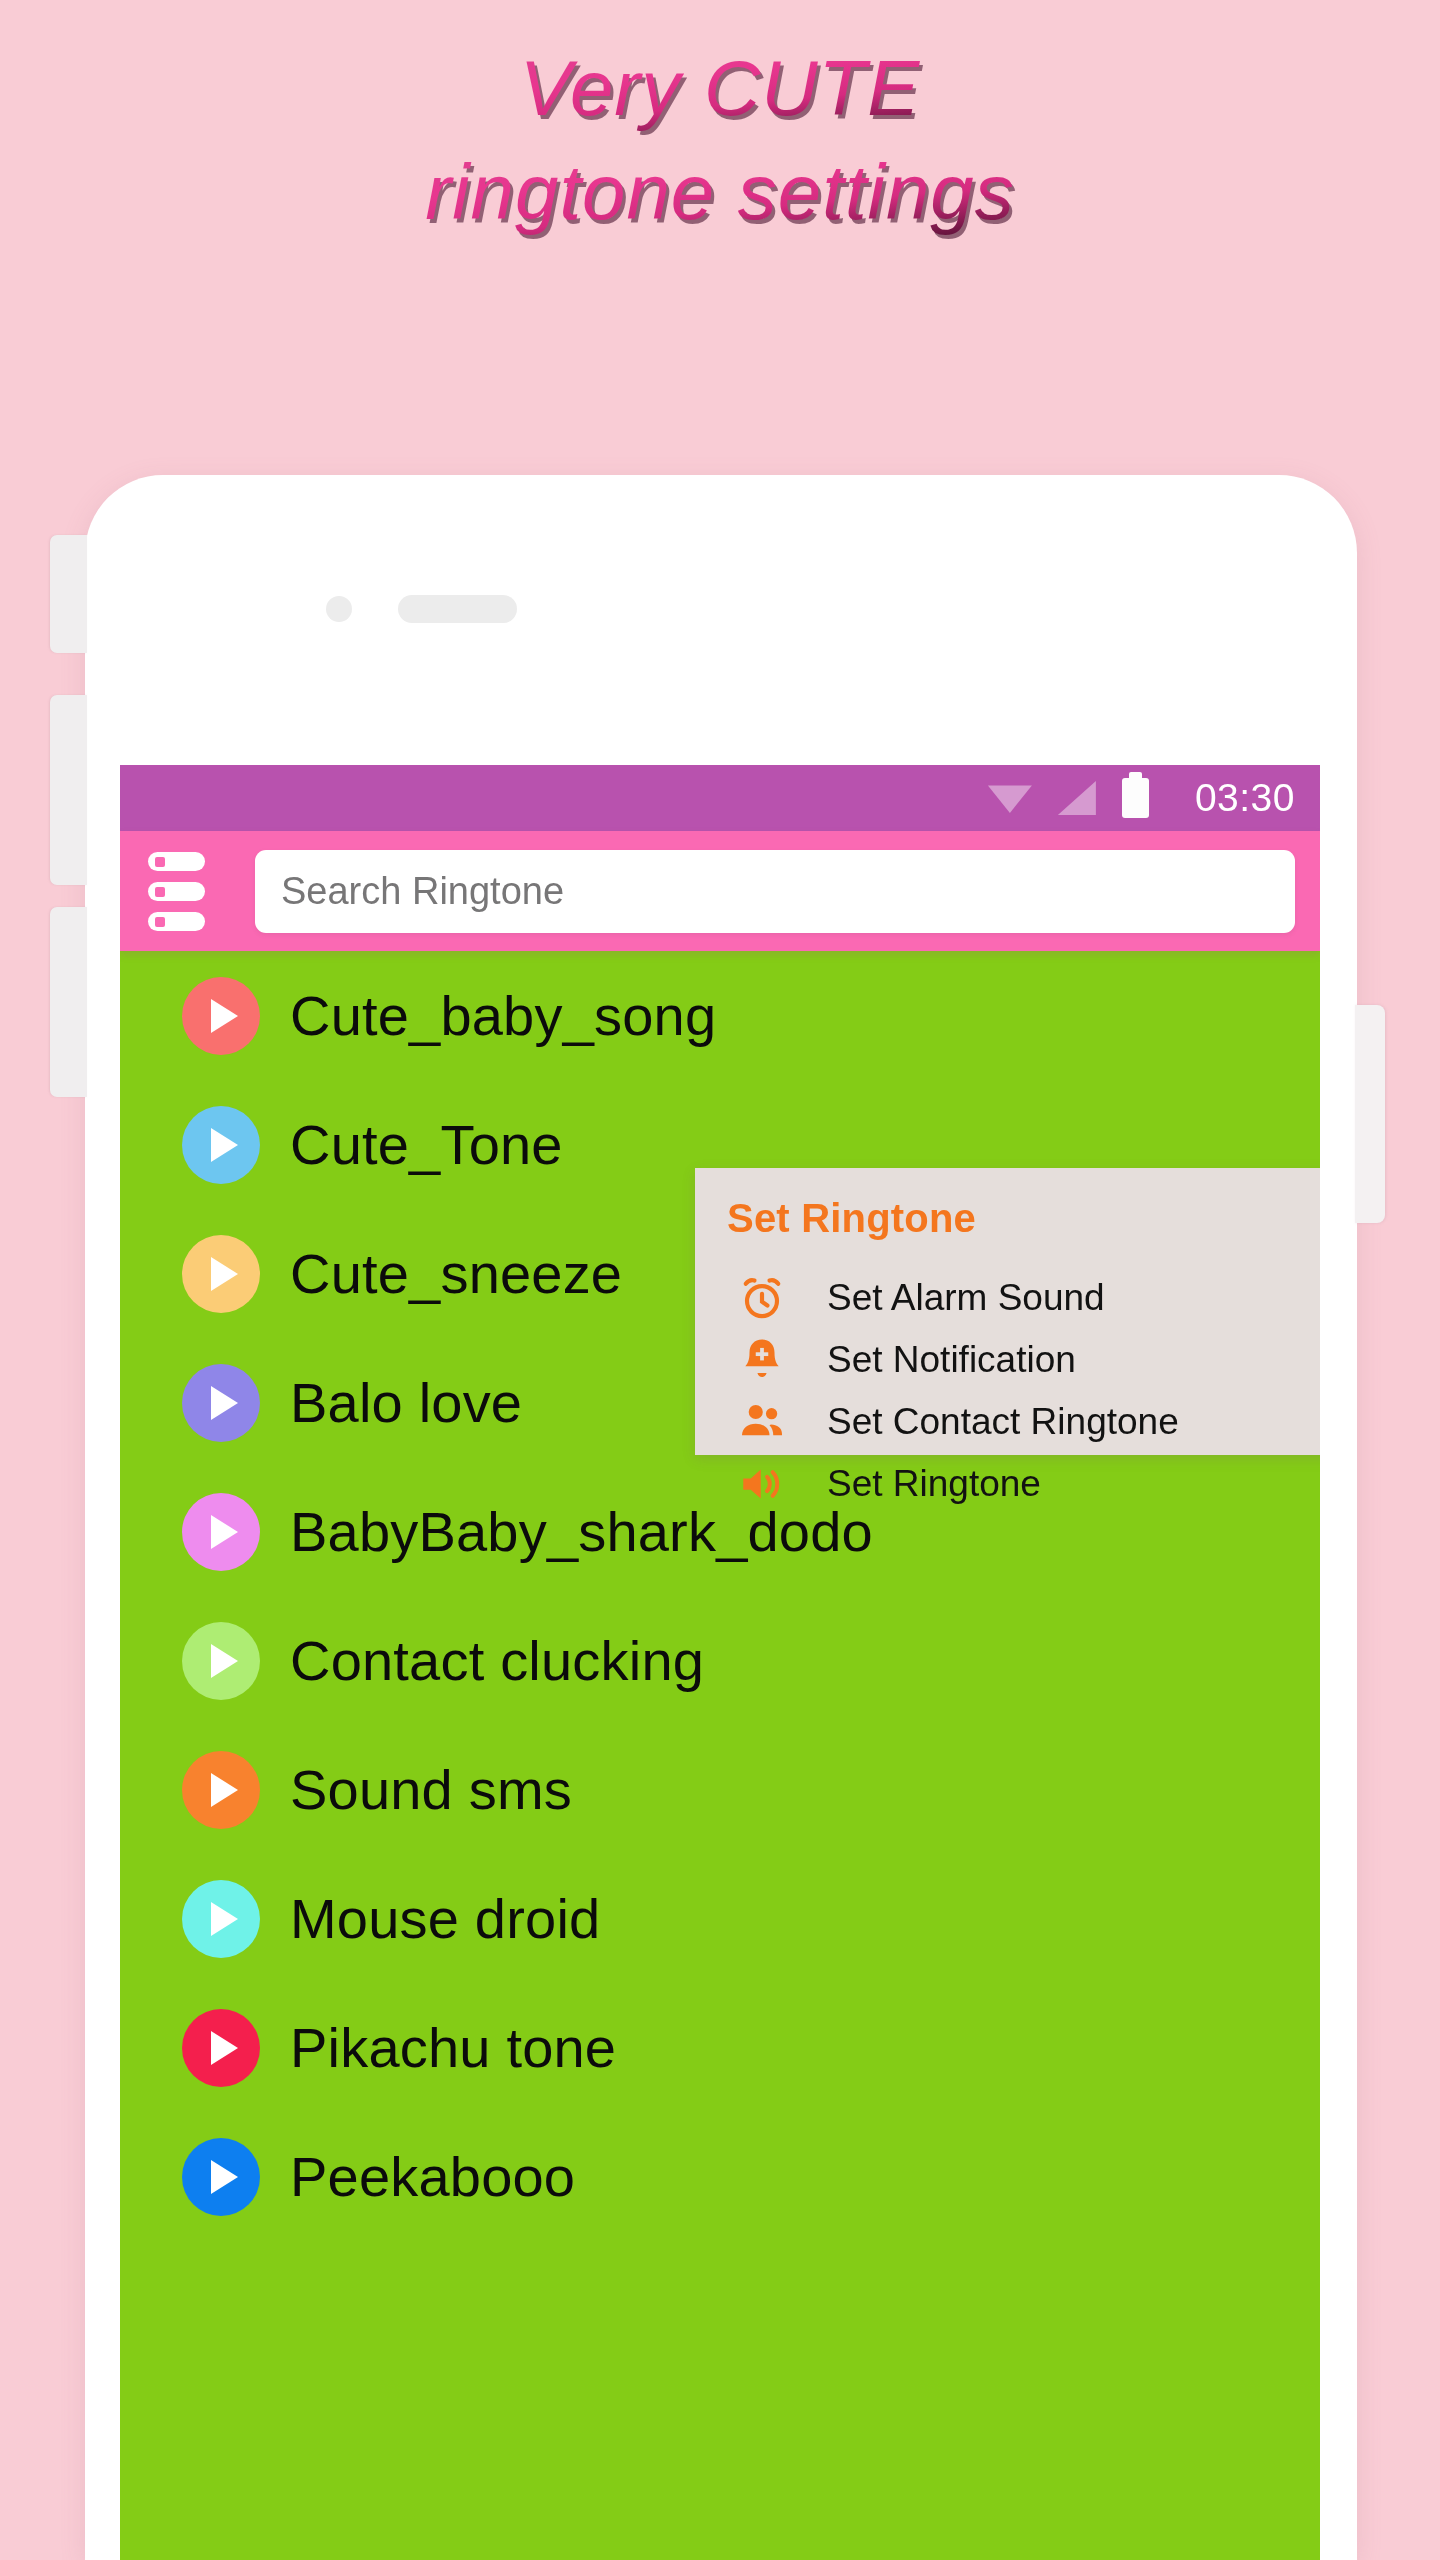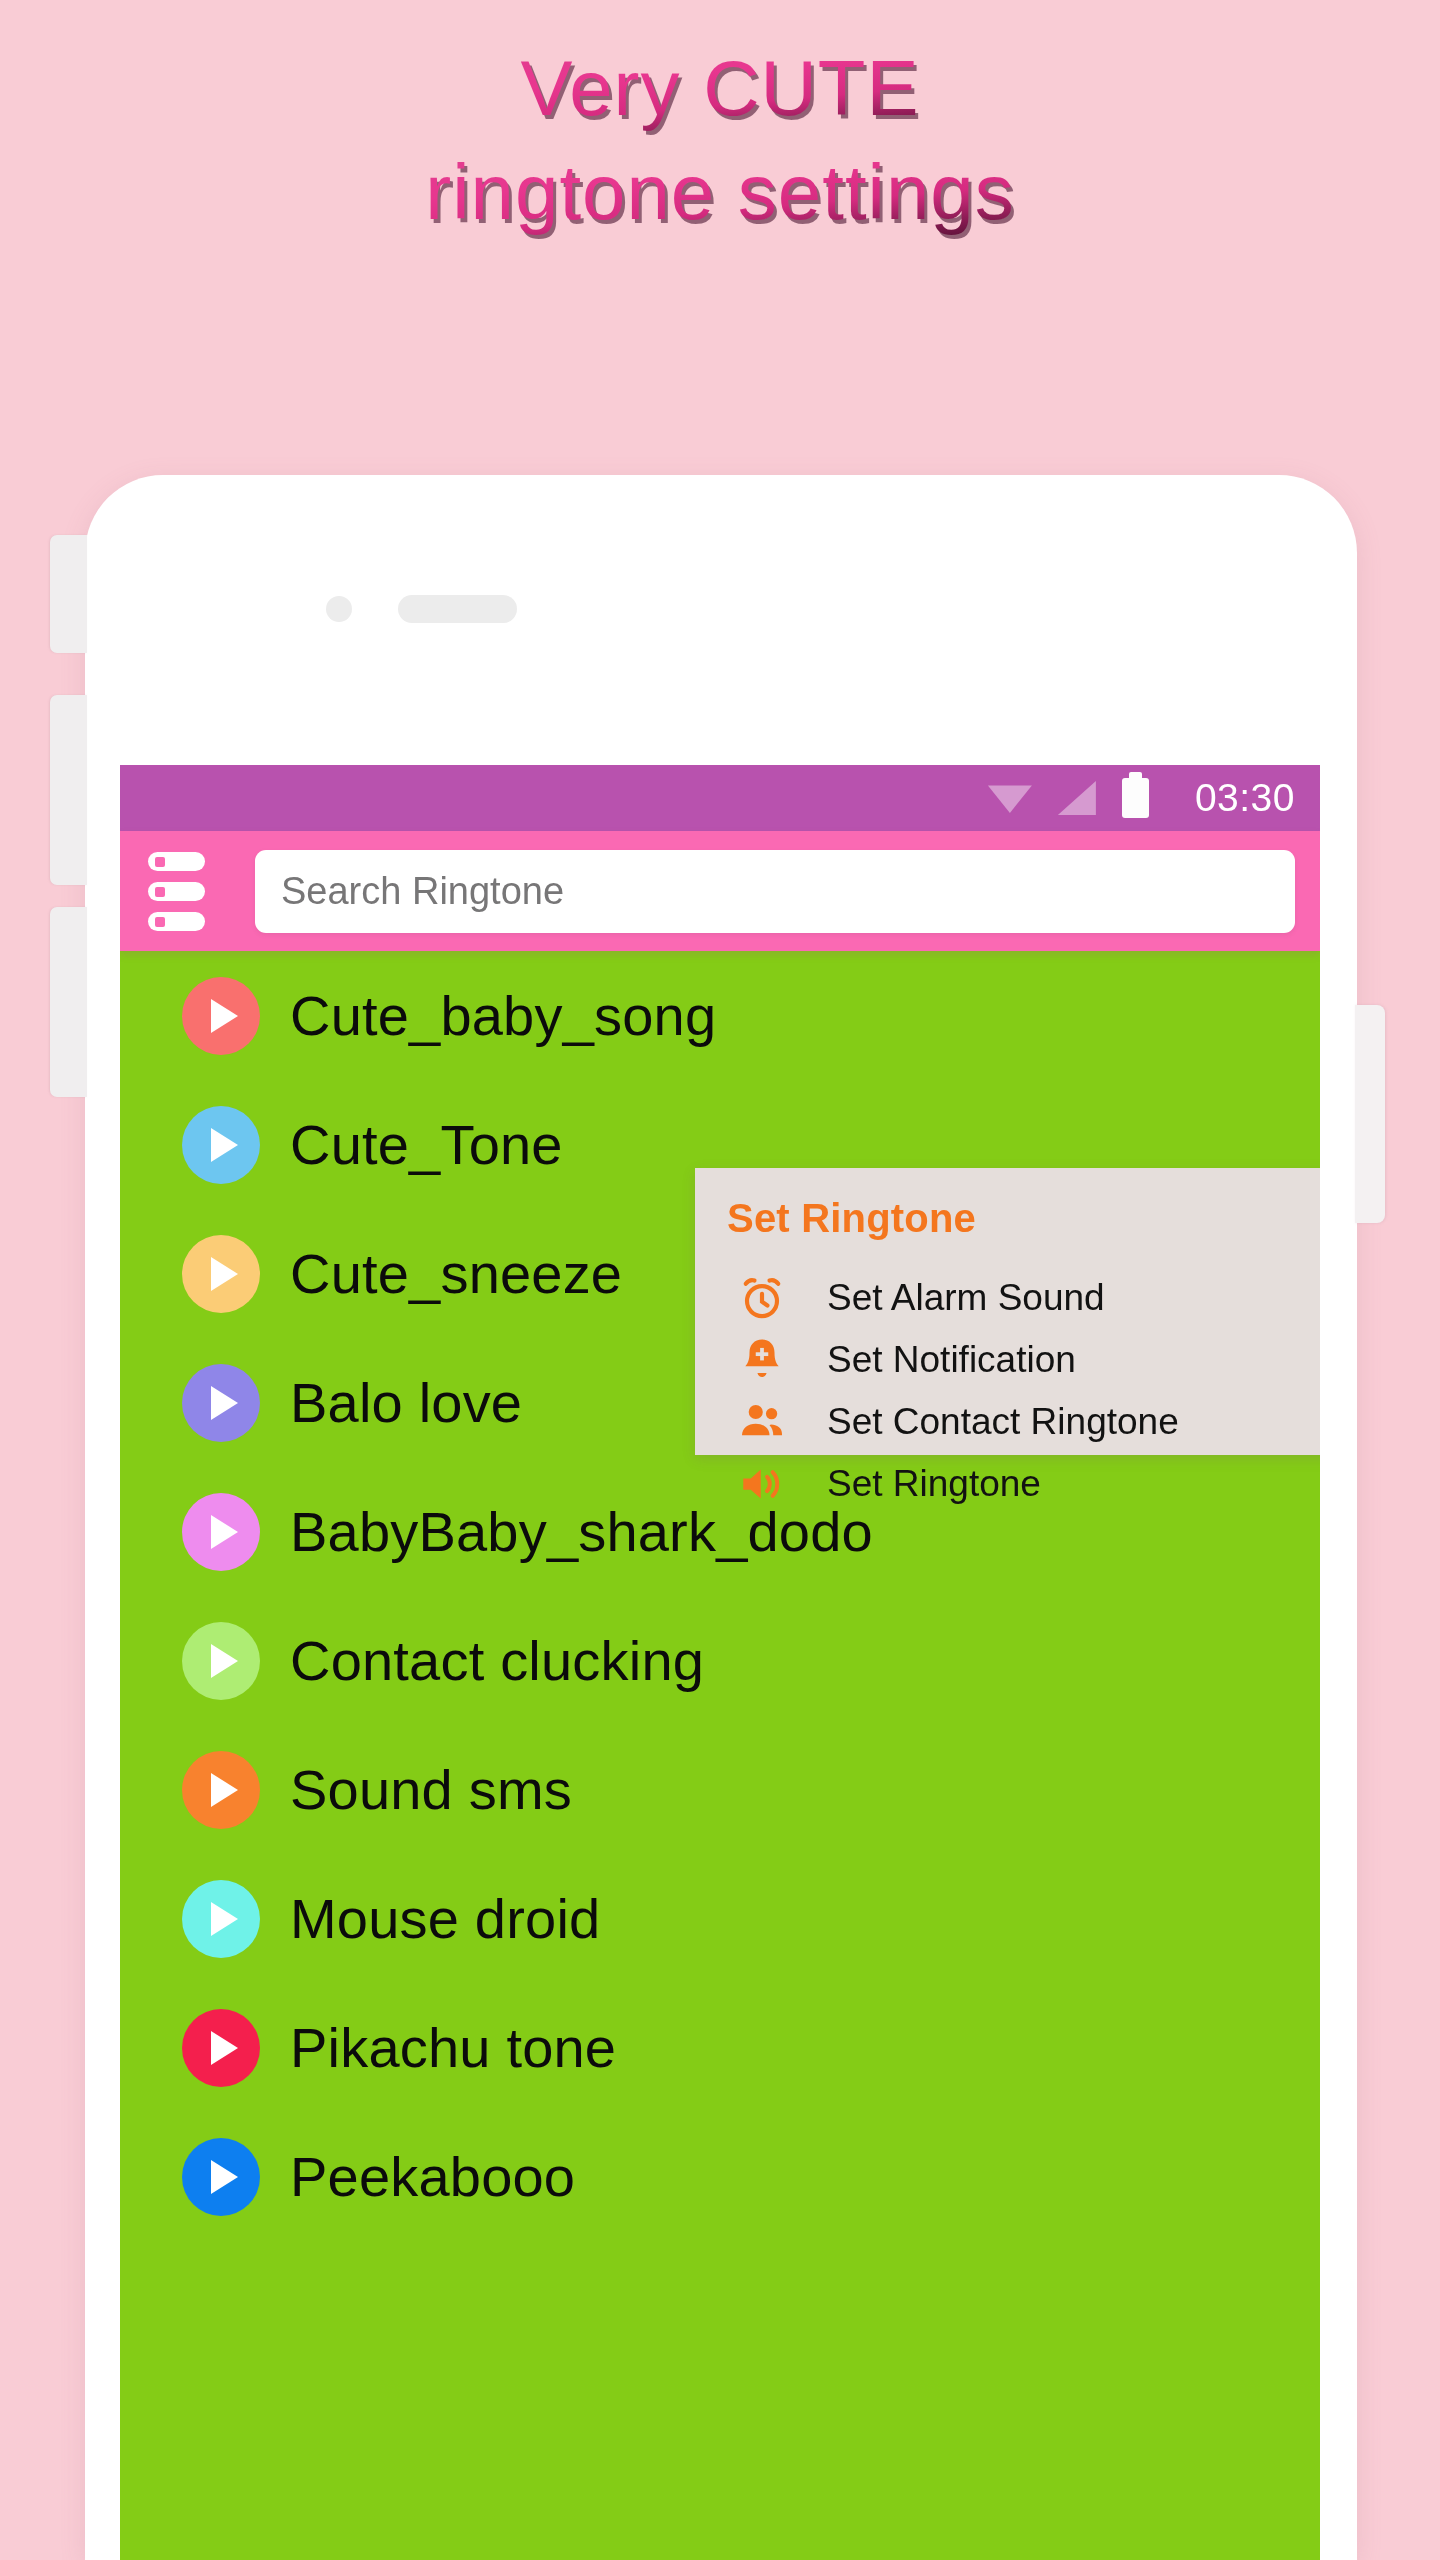--- a/index.html
+++ b/index.html
@@ -19,20 +19,21 @@
   }
   .promo-line {
     font-size:78px; line-height:108px; font-weight:400;
     letter-spacing:1px;
     font-family:"Liberation Sans", sans-serif;
     background:linear-gradient(175deg,#e0408f 0%,#e8368f 38%,#d62b80 62%,#3b0b24 100%);
     -webkit-background-clip:text; background-clip:text;
     color:transparent; -webkit-text-fill-color:transparent;
     filter:drop-shadow(3px 4px 0px rgba(60,8,36,.55));
     white-space:nowrap;
+    font-style:italic;
   }
   .promo-line.l2 { margin-top:-4px; }
 
   
   .phone {
     position:absolute; left:85px; top:475px;
     width:1272px; height:2085px;
     background:#ffffff;
     border-radius:78px 78px 0 0;
     box-shadow:0 6px 26px rgba(170,110,130,.16);

